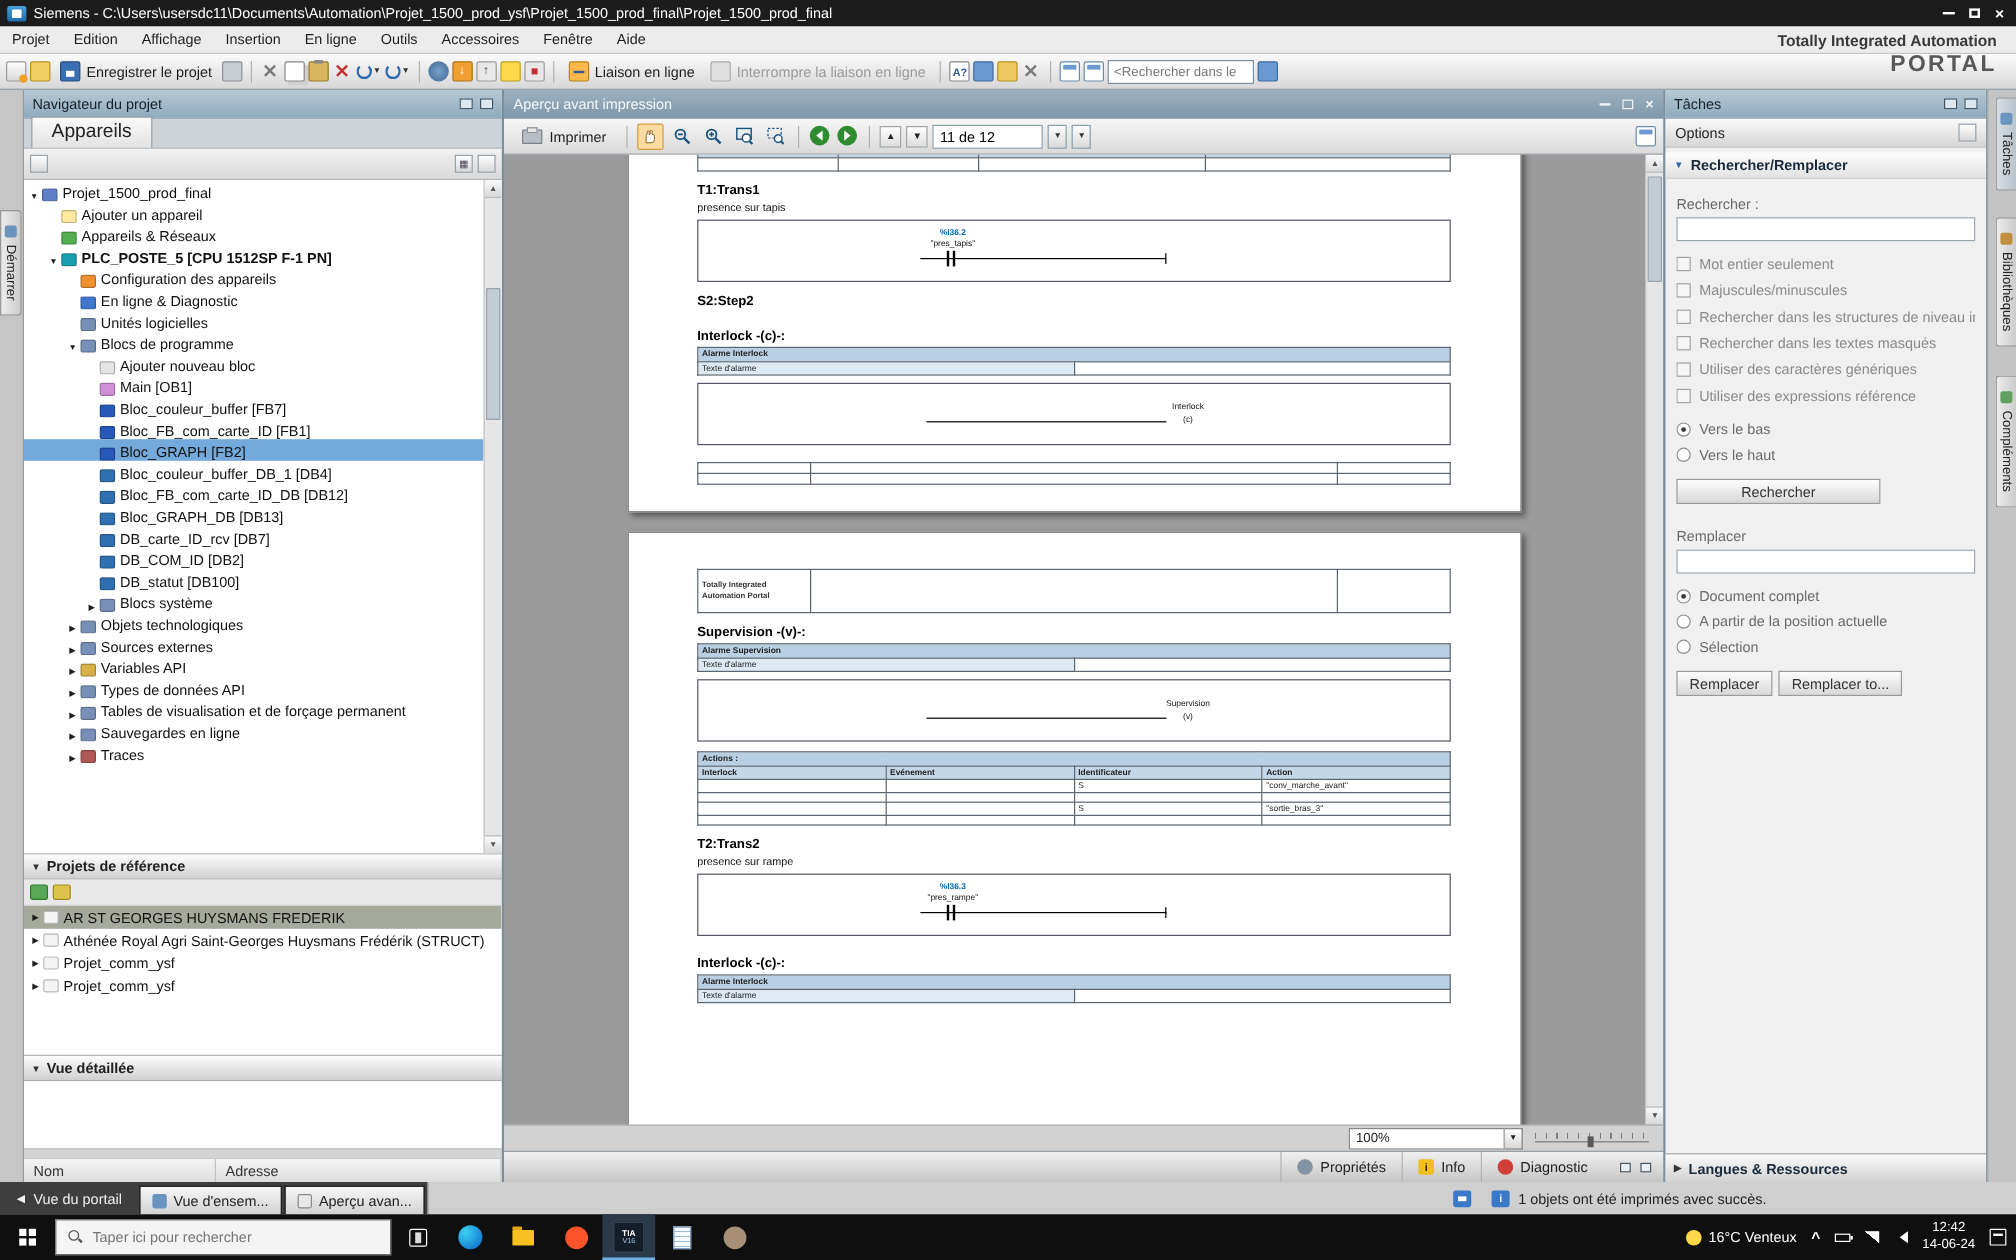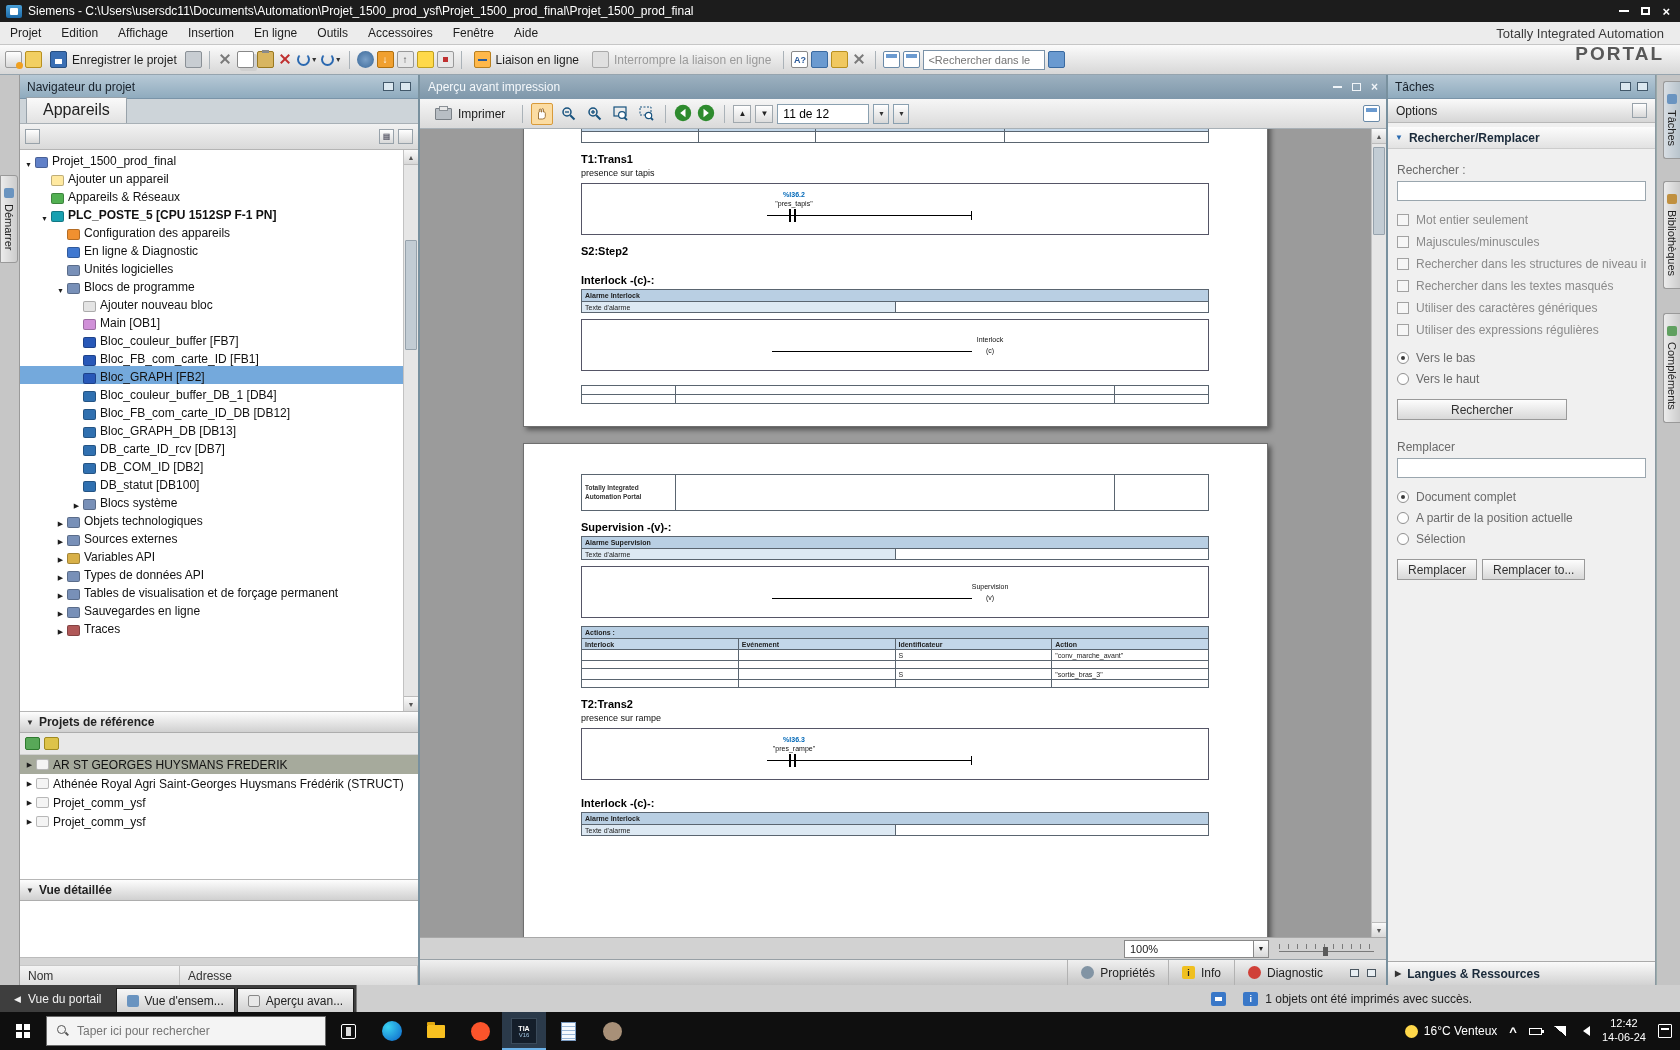--- a/index.html
+++ b/index.html
@@ -50,21 +50,21 @@
   .c-xref{background:#6a9ad0;border:1px solid #3a6aa0}
   .c-pinfo{background:#f0c860;border:1px solid #b89020}
   .c-win{background:#fff;border:1px solid #6a8aa8;position:relative}
   .c-win::after{content:"";position:absolute;left:2px;right:2px;top:2px;height:4px;background:#6a9ad0}
   .ddarr{font-size:7px;color:#333;margin-left:-2px}
   .tsep { width:1px; height:18px; background:#aab2b8; margin:0 4px; flex:none;}
   .tlabelbtn{display:inline-flex;align-items:center;gap:5px;padding:0 5px;height:22px;color:#1d1d1d}
   .tlabelbtn.dis{color:#9a9a9a}
   .tsearch{width:122px;height:20px;border:1px solid #7a92a8;font-size:11px;padding:0 4px;color:#333;background:#fff}
   .brand{position:absolute;right:16px;top:4px;text-align:right;line-height:1.25;pointer-events:none}
-  .brand .l1{font-size:13px;font-weight:normal;color:#3a3a3a}
+  .brand .l1{font-size:13px;font-weight:bold;color:#3a3a3a}
   .brand .l2{font-size:19px;font-weight:bold;color:#585858;letter-spacing:2px}
 
   
   .main{flex:1;display:flex;min-height:0;background:#aeb6bc}
   .lstrip{width:20px;background:#c6c6c6;border-right:1px solid #9a9a9a;position:relative;flex:none}
   .vtab{writing-mode:vertical-rl;font-size:11px;color:#222;background:linear-gradient(90deg,#ececec,#cccccc);border:1px solid #999;padding:12px 2px;border-radius:0 3px 3px 0;position:absolute;left:0;display:flex;align-items:center;gap:6px}
   .lstrip .vtab{top:100px}
   .vtab .vico{width:10px;height:10px;background:#6a94c0;border-radius:2px;flex:none}
 
   .panelhdr{height:24px;background:linear-gradient(#b7c9d6,#8fabbe);display:flex;align-items:center;padding:0 7px;color:#17202a;flex:none;border-bottom:1px solid #7a94a8}
@@ -851,21 +851,21 @@
         <label class="cbx">
             <span class="box"></span>
             <span>Rechercher dans les textes masqués</span>
           </label>
         <label class="cbx">
             <span class="box"></span>
             <span>Utiliser des caractères génériques</span>
           </label>
         <label class="cbx">
             <span class="box"></span>
-            <span>Utiliser des expressions régulières</span>
+            <span>Utiliser des expressions référence</span>
           </label>
         <div style="height:6px"></div>
         <label class="rad">
             <span class="rbox on"></span>
             <span>Vers le bas</span>
           </label>
         <label class="rad">
             <span class="rbox"></span>
             <span>Vers le haut</span>
           </label>

